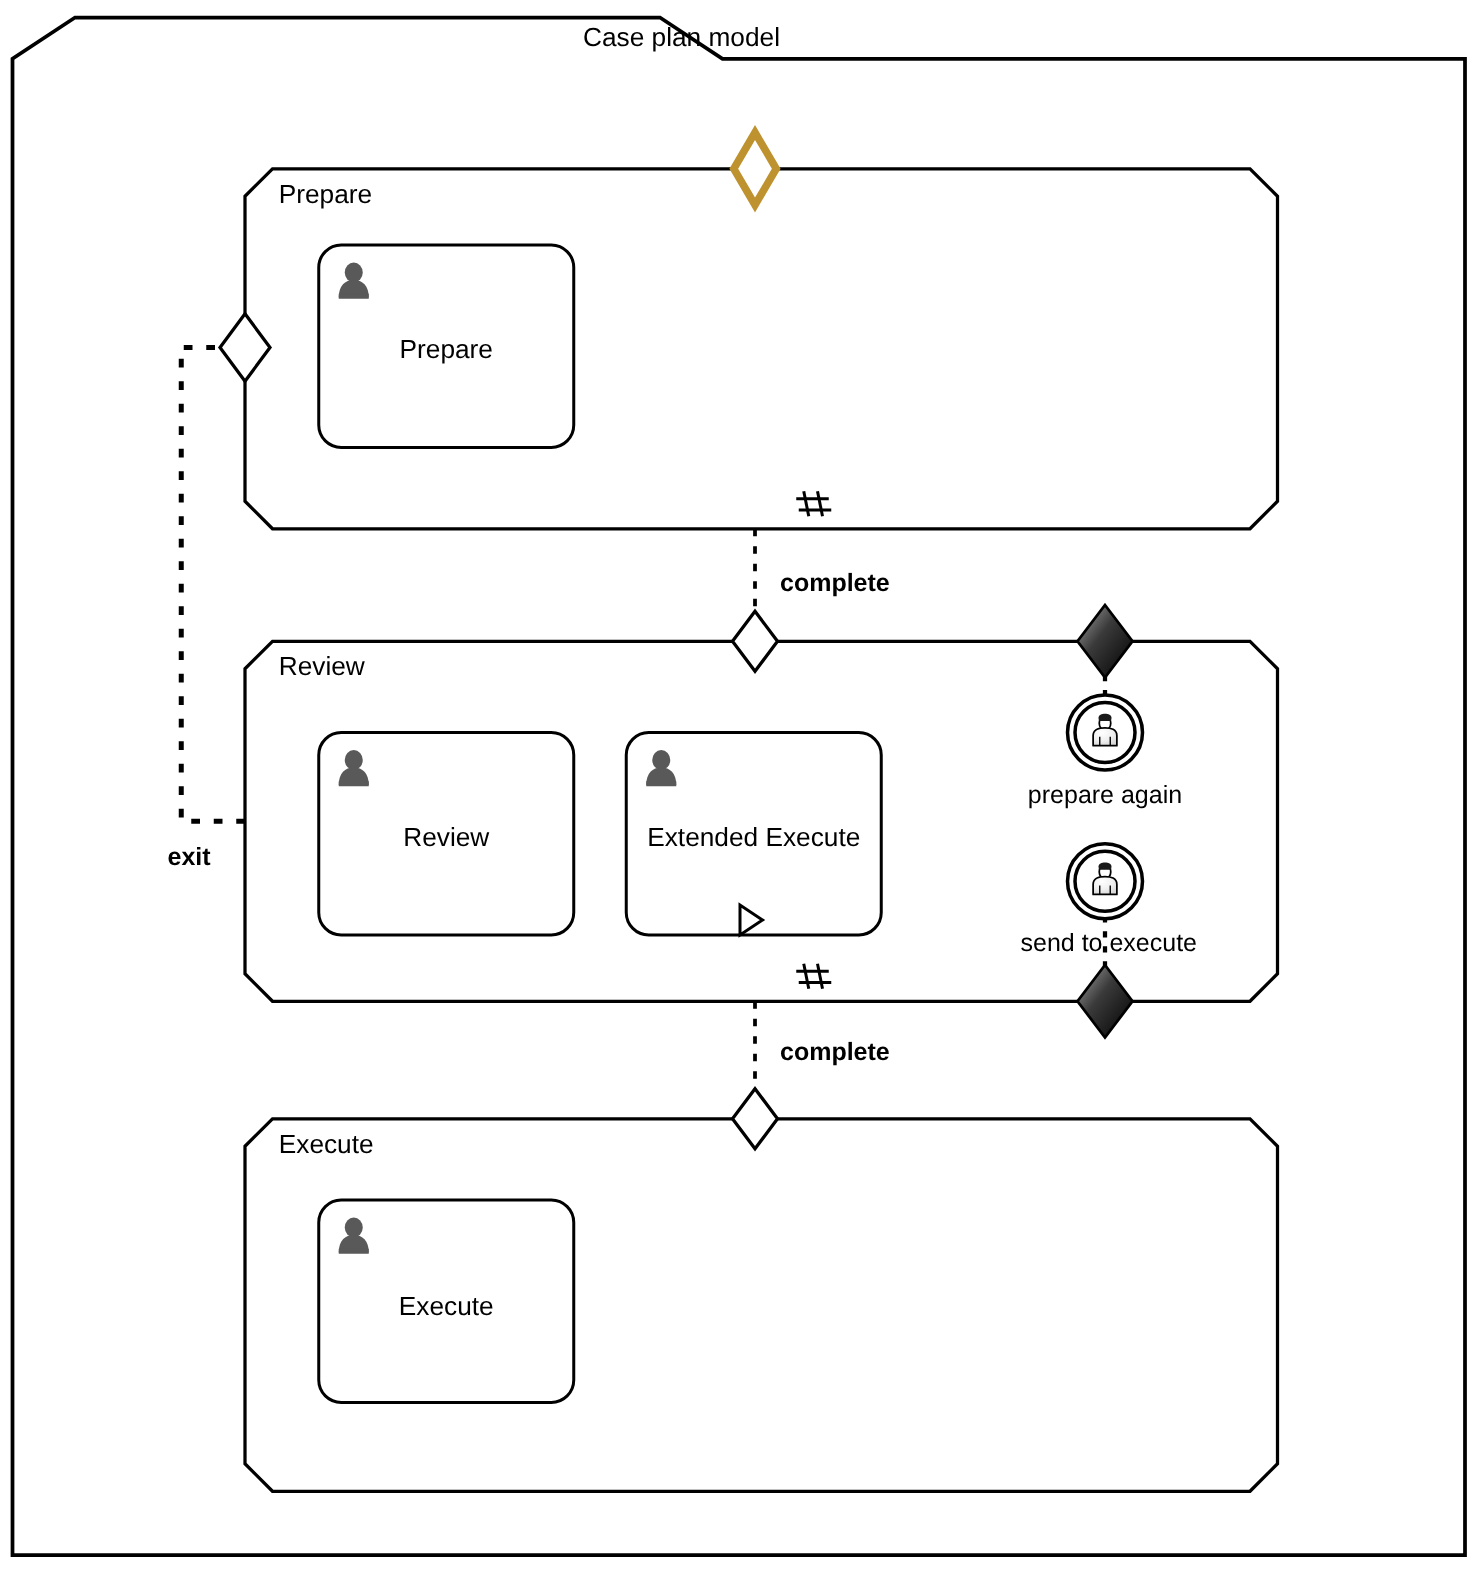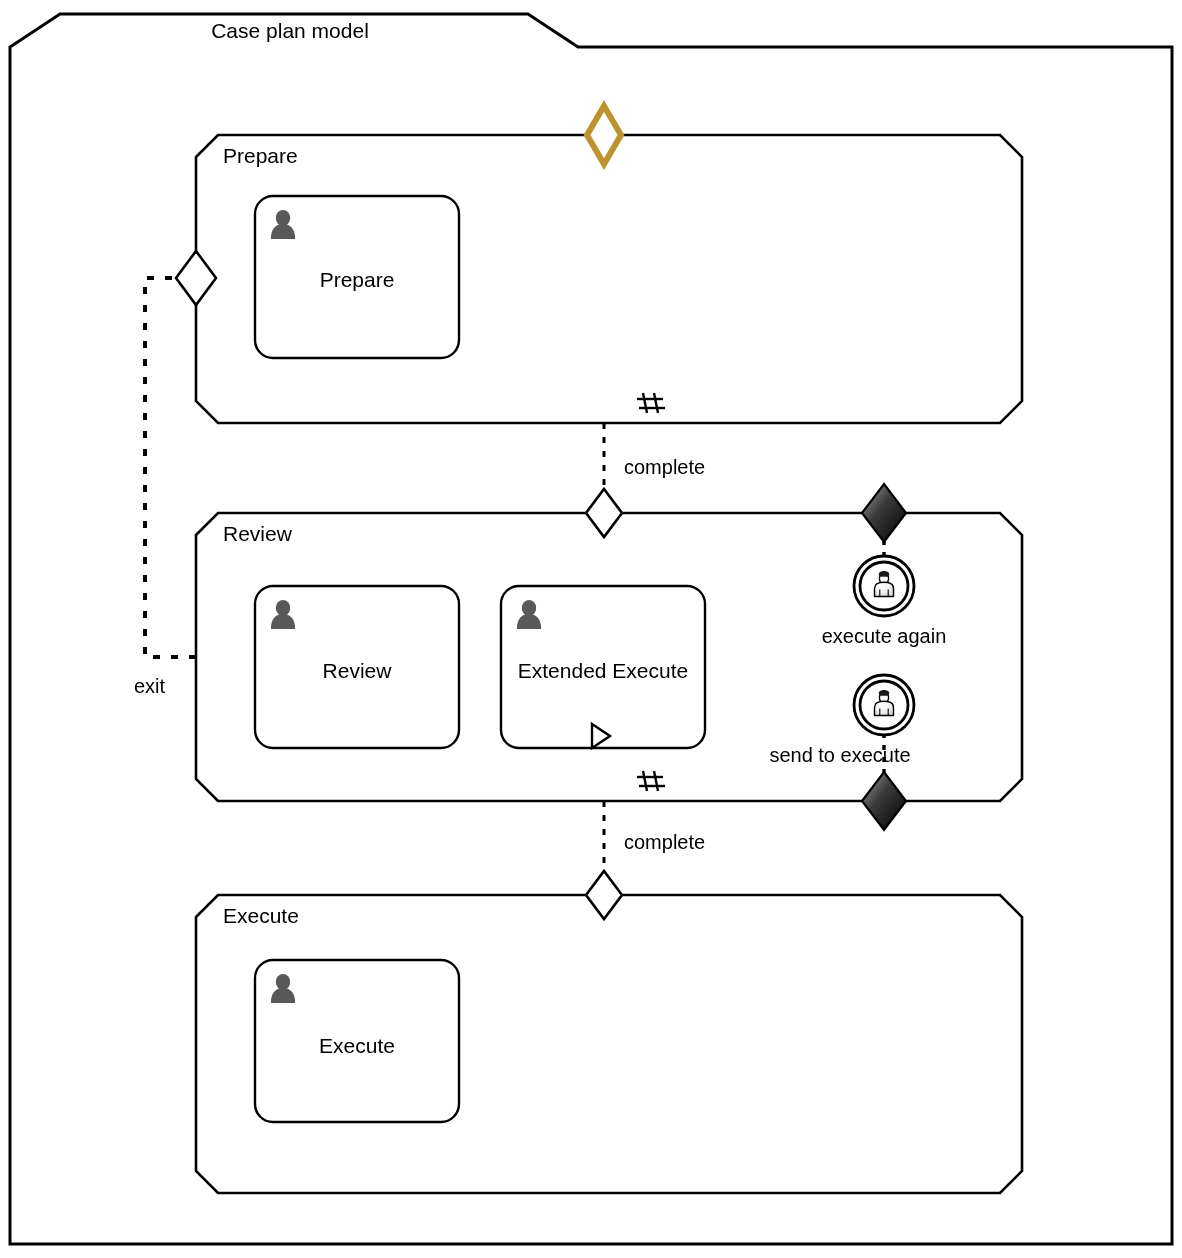--- a/index.html
+++ b/index.html
@@ -34,28 +34,30 @@
   }
   .lbl-stage {
     font-size: 21px;
   }
   .lbl-task {
     font-size: 21px;
     text-align: center;
   }
   .lbl-conn {
     font-size: 20px;
+    font-weight: bold;
   }
   .lbl-event {
     font-size: 20px;
     text-align: center;
   }
   .lbl-title {
     font-size: 21px;
-    text-align: center;
+    text-align: right;
+    padding-left: 44px;
   }
 </style>
 </head>
 <body>
 
 <div id="canvas">
 
   <svg id="diagram-svg" viewBox="0 0 1182 1258" xmlns="http://www.w3.org/2000/svg">
     <defs>
       <linearGradient id="exitGrad" x1="0" y1="0" x2="1" y2="1">
@@ -213,21 +215,21 @@
   <div class="lbl lbl-task" style="left:255px; top:269px; width:204px;">Prepare</div>
 
   <div class="lbl lbl-conn" style="left:624px; top:457px;">complete</div>
 
   <div class="lbl lbl-stage" style="left:223px; top:523px;">Review</div>
   <div class="lbl lbl-task" style="left:255px; top:660px; width:204px;">Review</div>
   <div class="lbl lbl-task" style="left:493px; top:660px; width:220px;">Extended Execute</div>
 
   <div class="lbl lbl-conn" style="left:134px; top:676px;">exit</div>
 
-  <div class="lbl lbl-event" style="left:784px; top:626px; width:200px;">execute again</div>
-  <div class="lbl lbl-event" style="left:740px; top:745px; width:200px;">send to execute</div>
+  <div class="lbl lbl-event" style="left:784px; top:626px; width:200px;">prepare again</div>
+  <div class="lbl lbl-event" style="left:787px; top:745px; width:200px;">send to execute</div>
 
   <div class="lbl lbl-conn" style="left:624px; top:832px;">complete</div>
 
   <div class="lbl lbl-stage" style="left:223px; top:905px;">Execute</div>
   <div class="lbl lbl-task" style="left:255px; top:1035px; width:204px;">Execute</div>
 
 </div>
 
 </body></html>

